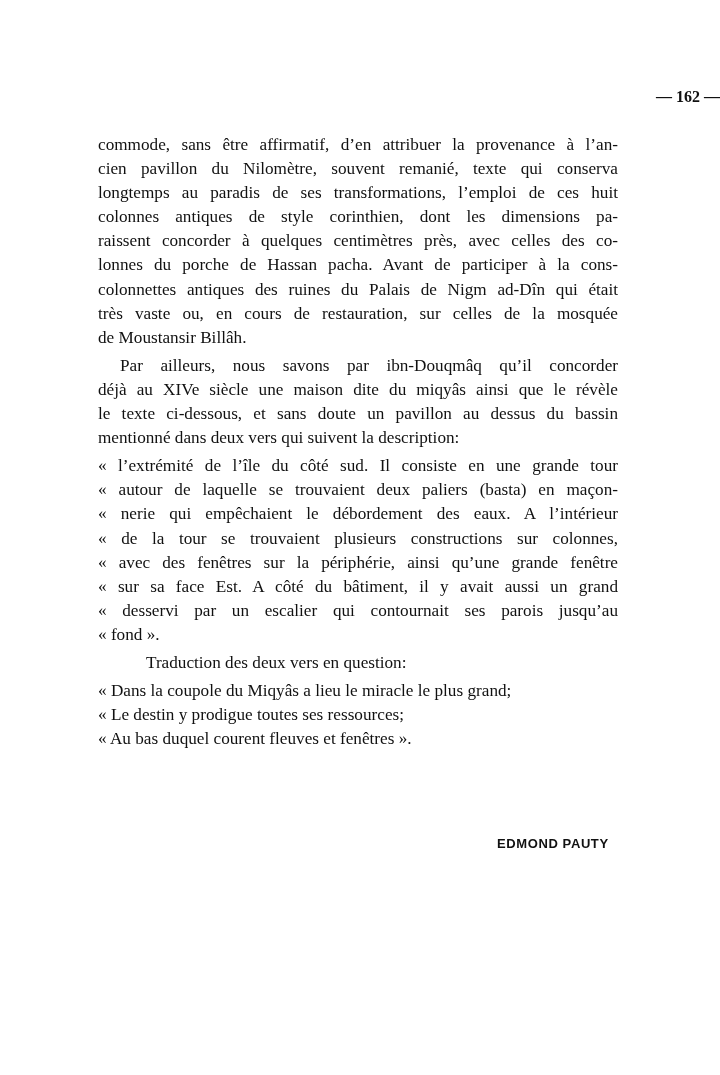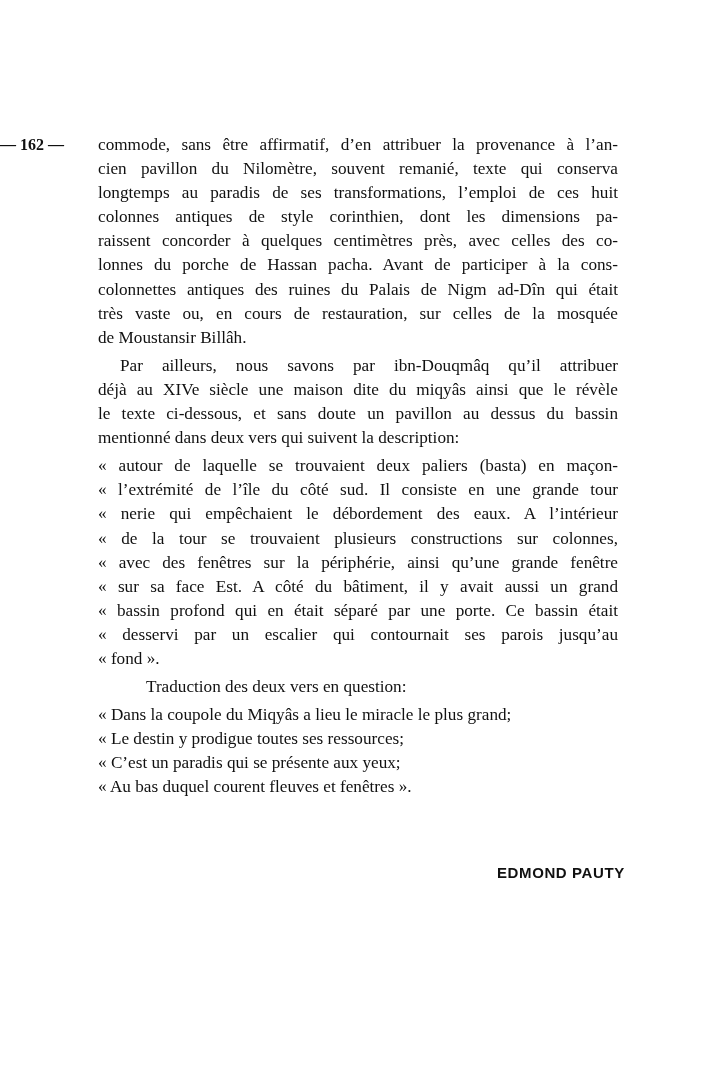--- a/index.html
+++ b/index.html
@@ -1,29 +1,29 @@
 <!DOCTYPE html>
 <html><head>
 <meta charset="utf-8">
 <style>
   html, body { margin: 0; padding: 0; background: #ffffff; }
   body { width: 720px; height: 1075px; position: relative; overflow: hidden;
          font-family: "Liberation Serif", "DejaVu Serif", serif; color: #111; }
-  .page-number { position: absolute; top: 88px; left: 0; width: 720px; text-align: left;
-                 font-size: 16px; font-weight: bold; margin-top: 48px; }
+  .page-number { position: absolute; top: 88px; left: 0; width: 720px; text-align: right;
+                 font-size: 16px; font-weight: bold; }
   .body { position: absolute; left: 98px; top: 121px; width: 520px;
           font-size: 17.2px; line-height: 24.1px; margin-top: 12px; }
   .line { display: block; white-space: nowrap; text-align: justify; text-align-last: justify; height: 24.1px; }
   .line.last { text-align-last: left; }
   .indent { padding-left: 22px; }
   .indent-quote { padding-left: 48px; }
   .gap { height: 4px; }
   .verse { text-align-last: left; }
-  .sig { position: absolute; left: 497px; top: 864px; font-family: "Liberation Sans", "DejaVu Sans", sans-serif;
-         font-size: 15px; font-weight: bold; letter-spacing: 0.6px; text-align: center; }
+  .sig { position: absolute; left: 497px; top: 836px; font-family: "Liberation Sans", "DejaVu Sans", sans-serif;
+         font-size: 13px; font-weight: bold; letter-spacing: 0.6px; text-align: center; }
   em { font-style: italic; }
 </style>
 </head>
 <body>
 
 <div class="page-number">— 162 —</div>
 
 <div class="body">
   <div>
     <span class="line">commode, sans être affirmatif, d’en attribuer la provenance à l’an-</span>
@@ -31,41 +31,39 @@
     <span class="line">longtemps au paradis de ses transformations, l’emploi de ces huit</span>
     <span class="line">colonnes antiques de style corinthien, dont les dimensions pa-</span>
     <span class="line">raissent concorder à quelques centimètres près, avec celles des co-</span>
     <span class="line">lonnes du porche de Hassan pacha. Avant de participer à la cons-</span>
     <span class="line">colonnettes antiques des ruines du Palais de Nigm ad-Dîn qui était</span>
     <span class="line">très vaste ou, en cours de restauration, sur celles de la mosquée</span>
     <span class="line last">de Moustansir Billâh.</span>
   </div>
   <div class="gap"></div>
   <div>
-    <span class="line indent">Par ailleurs, nous savons par ibn-Douqmâq qu’il attribuer</span>
+    <span class="line indent">Par ailleurs, nous savons par ibn-Douqmâq qu’il concorder</span>
     <span class="line">déjà au XIVe siècle une maison dite du miqyâs ainsi que le révèle</span>
     <span class="line">le texte ci-dessous, et sans doute un pavillon au dessus du bassin</span>
     <span class="line last">mentionné dans deux vers qui suivent la description:</span>
   </div>
   <div class="gap"></div>
   <div>
+    <span class="line">« l’extrémité de l’île du côté sud. Il consiste en une grande tour</span>
     <span class="line">« autour de laquelle se trouvaient deux paliers (basta) en maçon-</span>
-    <span class="line">« l’extrémité de l’île du côté sud. Il consiste en une grande tour</span>
     <span class="line">« nerie qui empêchaient le débordement des eaux. A l’intérieur</span>
     <span class="line">« de la tour se trouvaient plusieurs constructions sur colonnes,</span>
     <span class="line">« avec des fenêtres sur la périphérie, ainsi qu’une grande fenêtre</span>
     <span class="line">« sur sa face Est. A côté du bâtiment, il y avait aussi un grand</span>
-    <span class="line">« bassin profond qui en était séparé par une porte. Ce bassin était</span>
     <span class="line">« desservi par un escalier qui contournait ses parois jusqu’au</span>
     <span class="line last">« fond ».</span>
   </div>
   <div class="gap"></div>
   <span class="line last indent-quote">Traduction des deux vers en question:</span>
   <div class="gap"></div>
   <div>
     <span class="line verse">« Dans la coupole du Miqyâs a lieu le miracle le plus grand;</span>
     <span class="line verse">« Le destin y prodigue toutes ses ressources;</span>
-    <span class="line verse">« C’est un paradis qui se présente aux yeux;</span>
     <span class="line verse">« Au bas duquel courent fleuves et fenêtres ».</span>
   </div>
 </div>
 
 <div class="sig">EDMOND PAUTY</div>
 
 </body></html>

